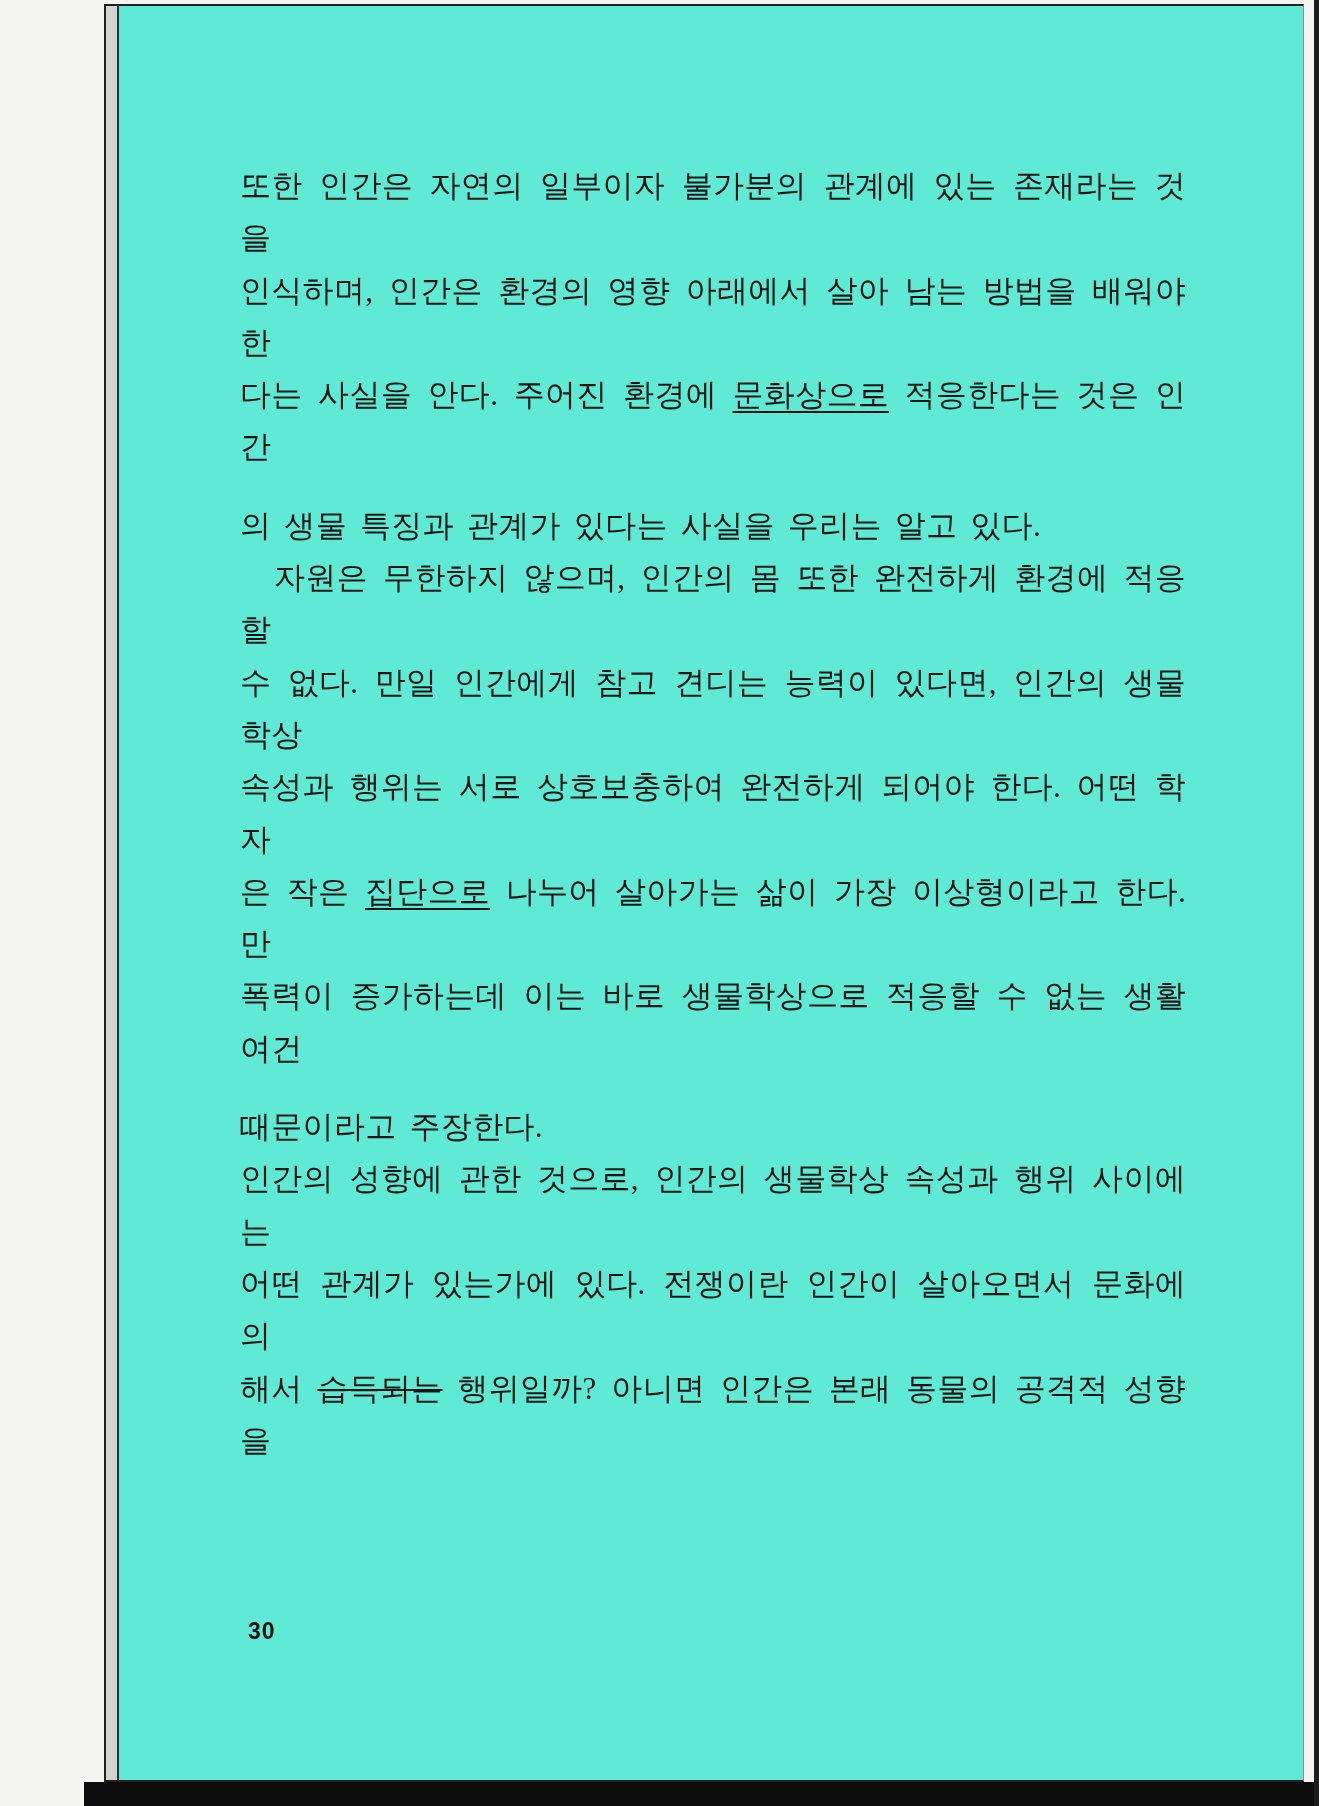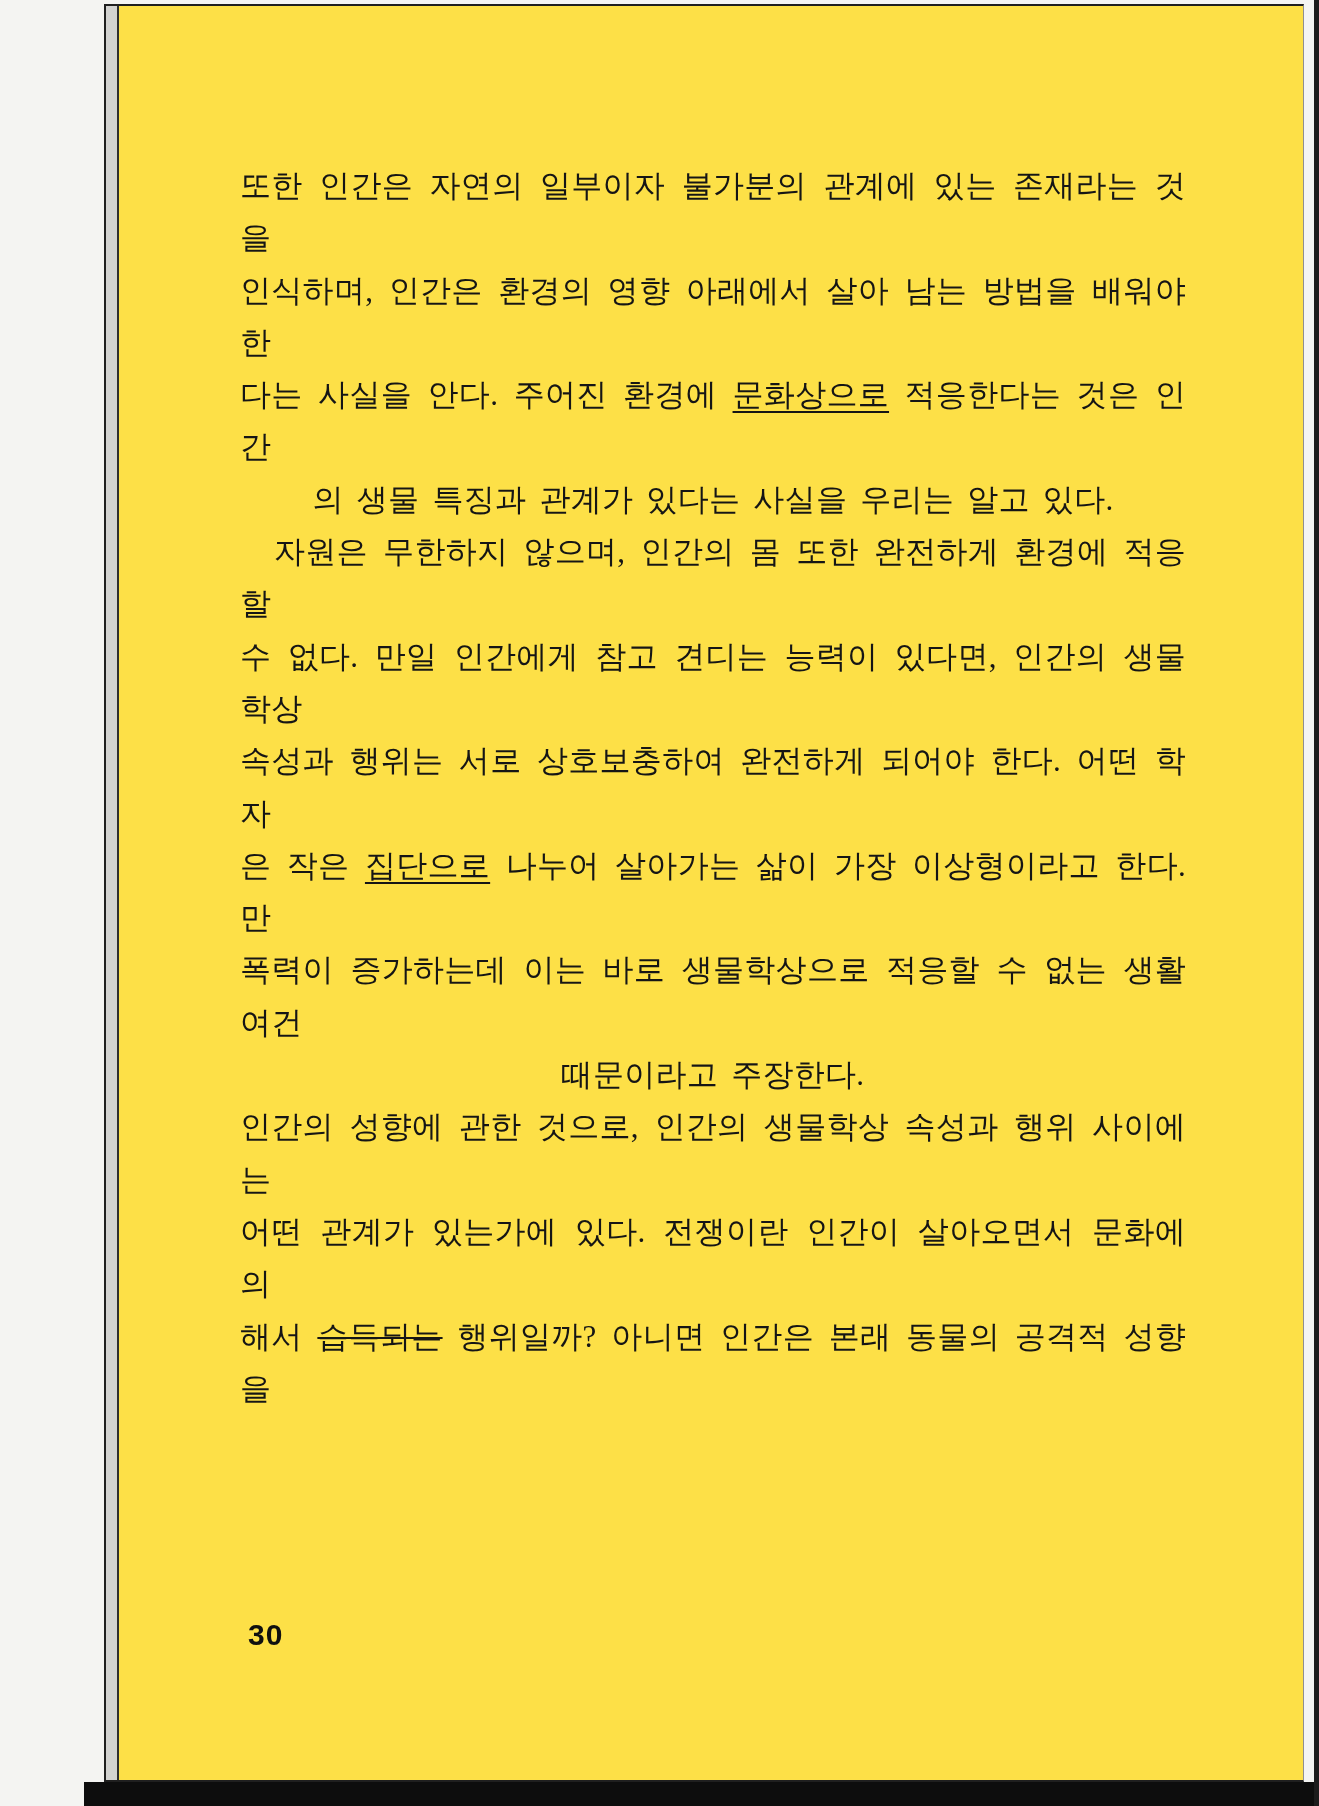--- a/index.html
+++ b/index.html
@@ -5,38 +5,38 @@
   html,body{margin:0;padding:0;background:#e9e9e7;}
   .stage{
     position:relative;width:1319px;height:1806px;overflow:hidden;
     background:#f4f4f2;
     font-family:"Liberation Serif","DejaVu Serif",serif;
   }
   .black-bottom{position:absolute;left:84px;right:0;bottom:0;height:24px;background:#0d0d0d;}
   .black-right{position:absolute;top:0;right:0;bottom:0;width:5px;background:#1c1c1c;}
   .page{
     position:absolute;left:104px;top:4px;width:1200px;height:1778px;
-    background:#fde047;box-sizing:border-box;
+    background:#5eead4;box-sizing:border-box;
     border:2px solid #1f1f1f;border-right:1px solid #8f8f8f;
   }
   .page-edge{position:absolute;left:0;top:0;bottom:0;width:11px;background:#d2d2d0;border-right:2px solid #2e2e2e;}
   .text-block{
     position:absolute;left:134px;top:154px;width:946px;
     color:#151515;font-size:31px;line-height:52.3px;
     letter-spacing:0.3px;word-spacing:5px;
   }
   .line{text-align:justify;text-align-last:justify;}
-  .line.plain{text-align:center;text-align-last:auto;}
+  .line.plain{text-align:left;text-align-last:auto;margin-top:26px;}
   .line.indent{text-indent:34px;}
   .u{text-decoration:underline;text-underline-offset:6px;text-decoration-thickness:2px;}
   .strike{text-decoration:line-through;text-decoration-thickness:2px;}
   .page-number{
     position:absolute;left:142px;top:1612px;
     font-family:"Liberation Sans","DejaVu Sans",sans-serif;
-    font-size:30px;font-weight:600;color:#101010;letter-spacing:1px;
+    font-size:23px;font-weight:600;color:#101010;letter-spacing:1px;
   }
 </style>
 </head>
 <body>
 
 <div class="stage">
   <div class="black-bottom"></div>
   <div class="black-right"></div>
   <div class="page">
     <div class="page-edge"></div>

